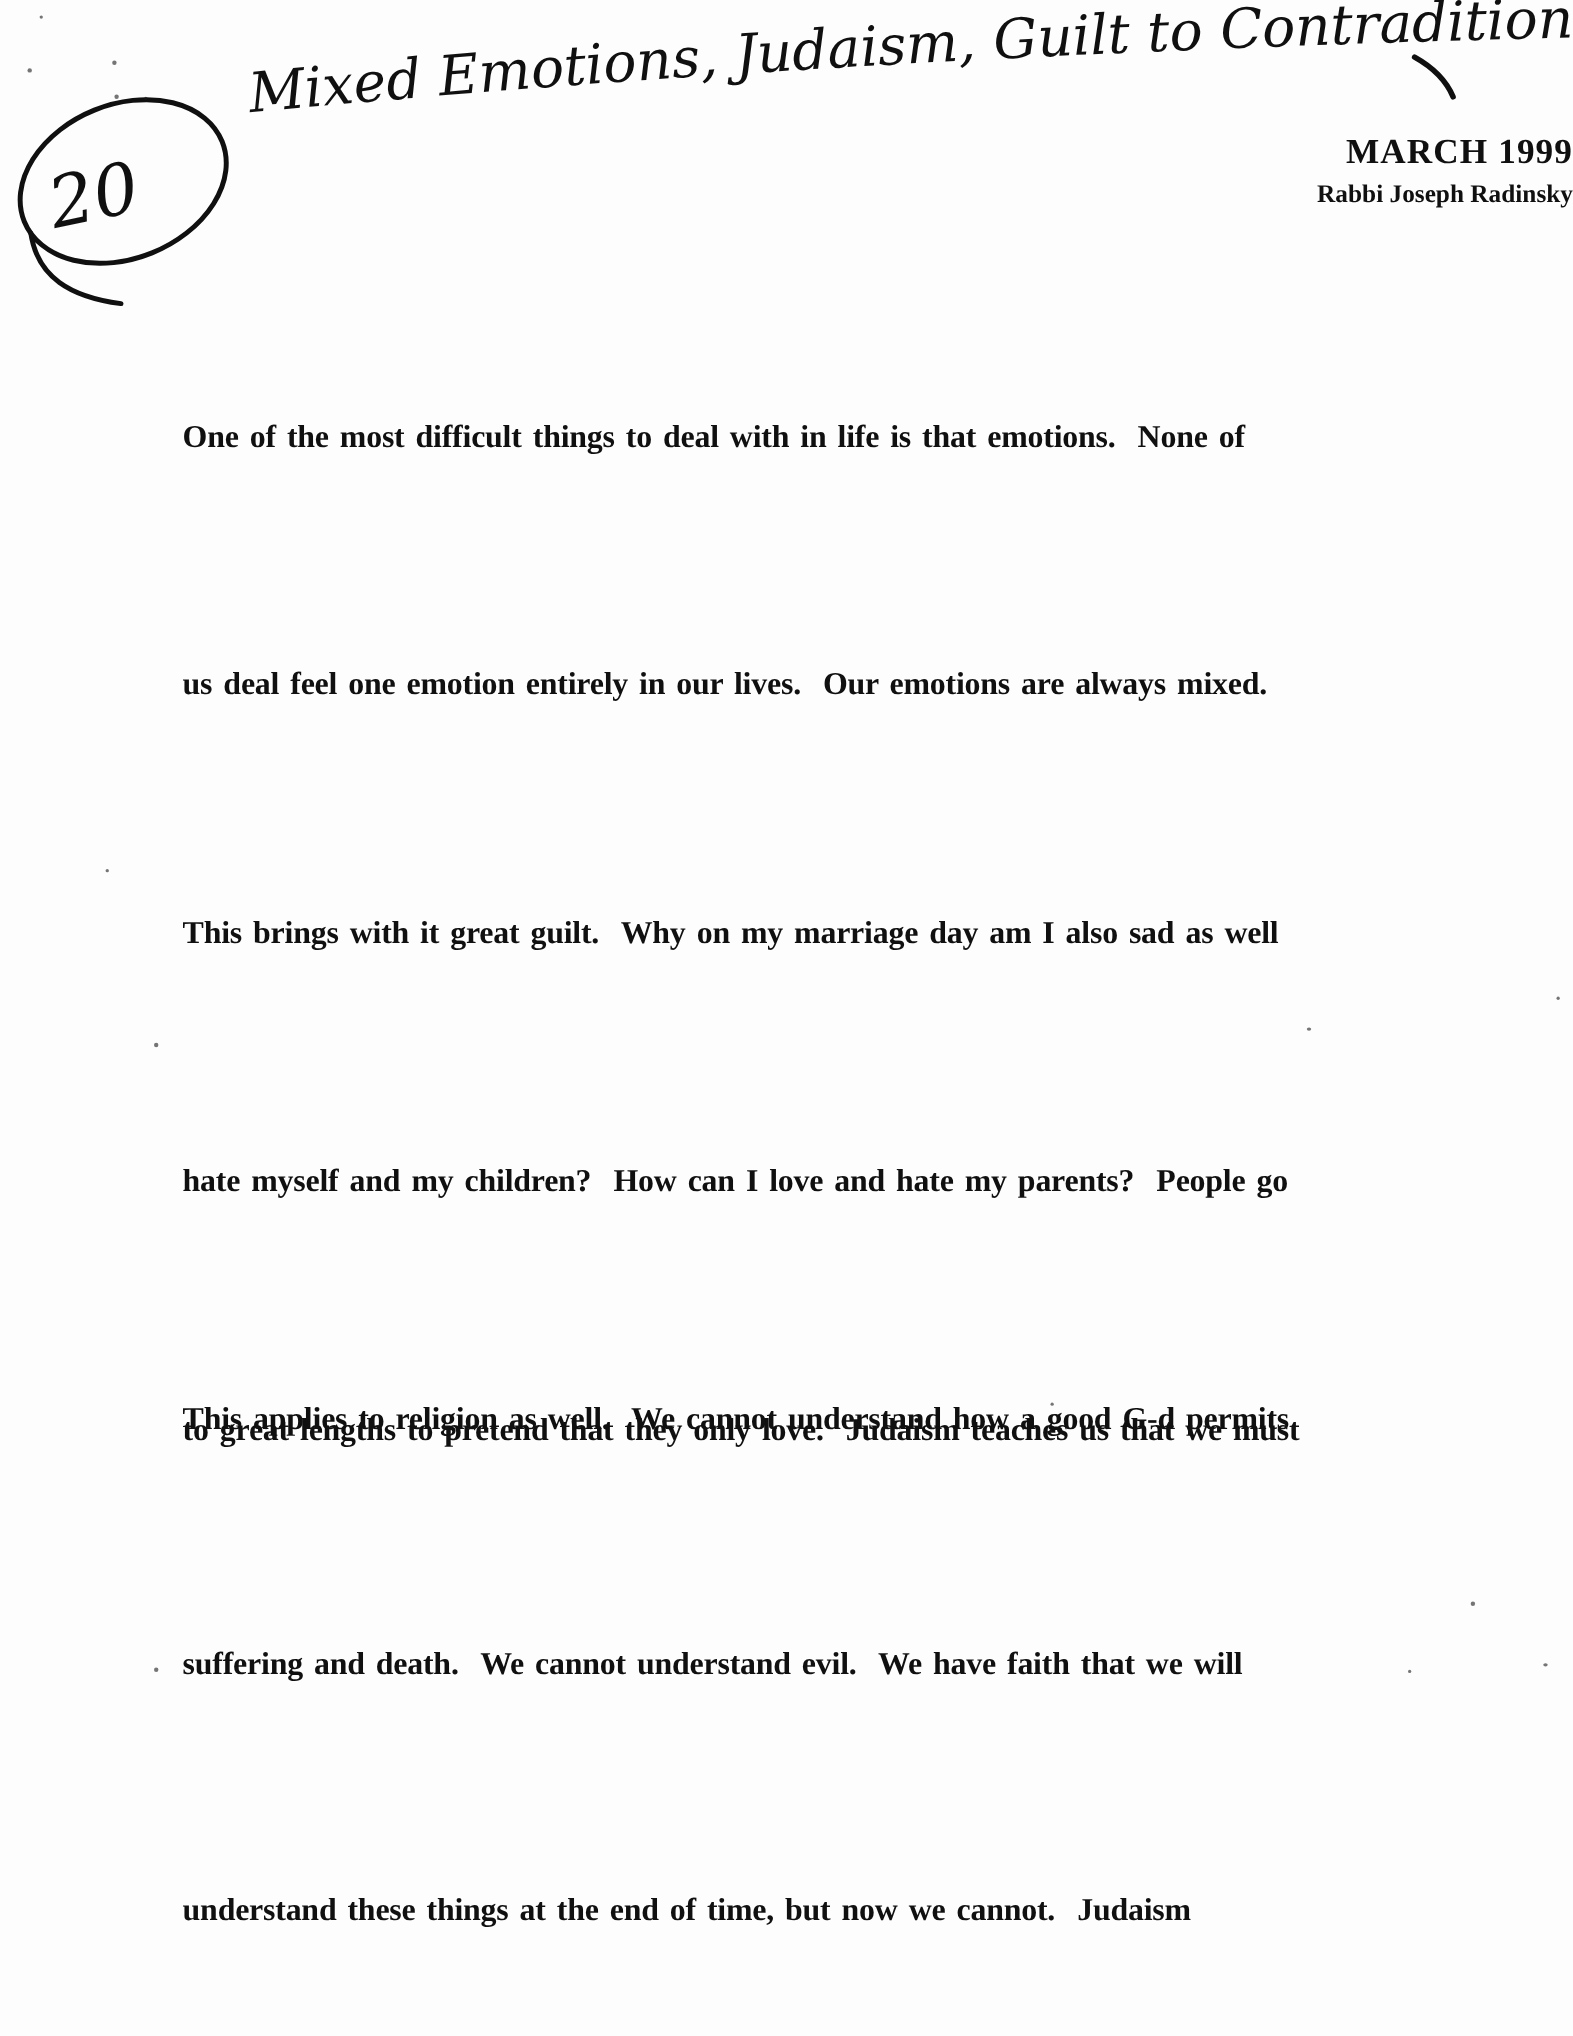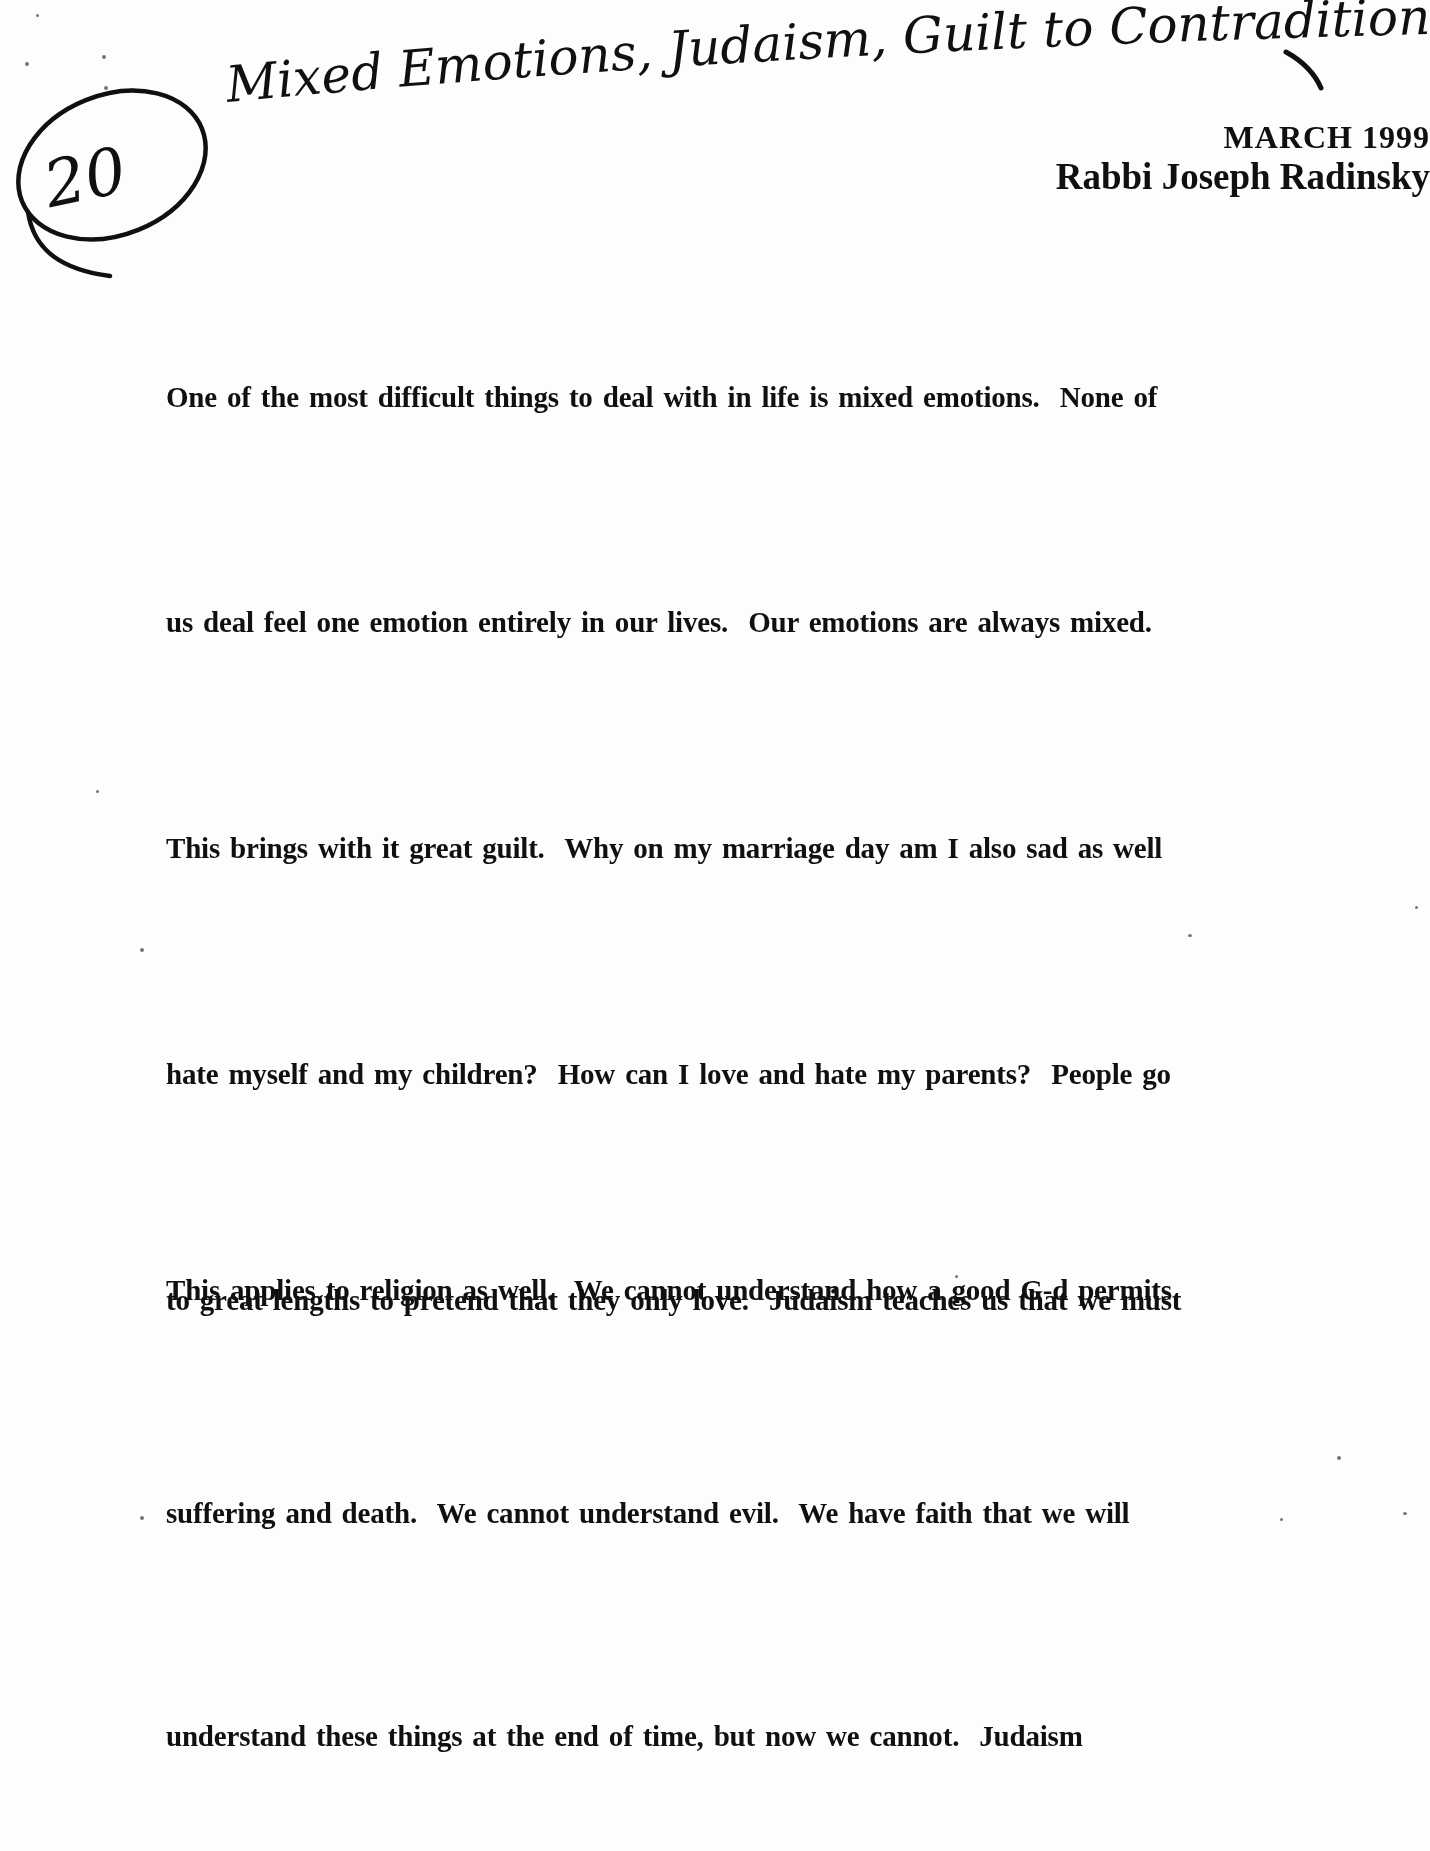--- a/index.html
+++ b/index.html
@@ -6,21 +6,21 @@
   .page{
     position:relative;width:1430px;height:1851px;
     background:var(--paper,#fdfdfd);overflow:hidden;
     font-family:"Liberation Serif",serif;color:var(--ink,#101010);
   }
   .hw-layer{position:absolute;left:0;top:0;}
   .hw-text{fill:var(--ink,#101010);font-family:"DejaVu Serif",serif;font-style:italic;}
   .stroke{fill:none;stroke:var(--ink,#101010);stroke-linecap:round;}
   .header{position:absolute;left:0;top:119px;width:100%;text-align:right;font-weight:700;}
   .date-line{font-size:32px;line-height:36px;letter-spacing:1px;}
-  .author-line{font-size:37px;line-height:36px;margin-top:4px;}
+  .author-line{font-size:23px;line-height:36px;margin-top:4px;}
   .para{
     position:absolute;left:166px;white-space:pre;
     font-weight:700;font-size:29px;letter-spacing:-0.2px;word-spacing:3px;
   }
   .p1{top:209px;line-height:75.3px;}
   .p2{top:1105px;line-height:74.2px;}
   .speck{position:absolute;background:#1a1a1a;border-radius:50%;opacity:.6;}
 </style>
 </head>
 <body>
@@ -41,21 +41,21 @@
       <text class="hw-text" x="40" y="196" font-size="64" transform="rotate(-12 100 155)">20</text>
     </g>
   </svg>
 
   <div class="header">
     <div class="date-line">MARCH 1999</div>
     <div class="author-line">Rabbi Joseph Radinsky</div>
   </div>
 
   <div class="para p1">
-    <div class="line">One of the most difficult things to deal with in life is mixed emotions.  None of</div>
+    <div class="line">One of the most difficult things to deal with in life is that emotions.  None of</div>
     <div class="line">us deal feel one emotion entirely in our lives.  Our emotions are always mixed.</div>
     <div class="line">This brings with it great guilt.  Why on my marriage day am I also sad as well</div>
     <div class="line">hate myself and my children?  How can I love and hate my parents?  People go</div>
     <div class="line">to great lengths to pretend that they only love.  Judaism teaches us that we must</div>
     
     
     
     
   </div>
 

